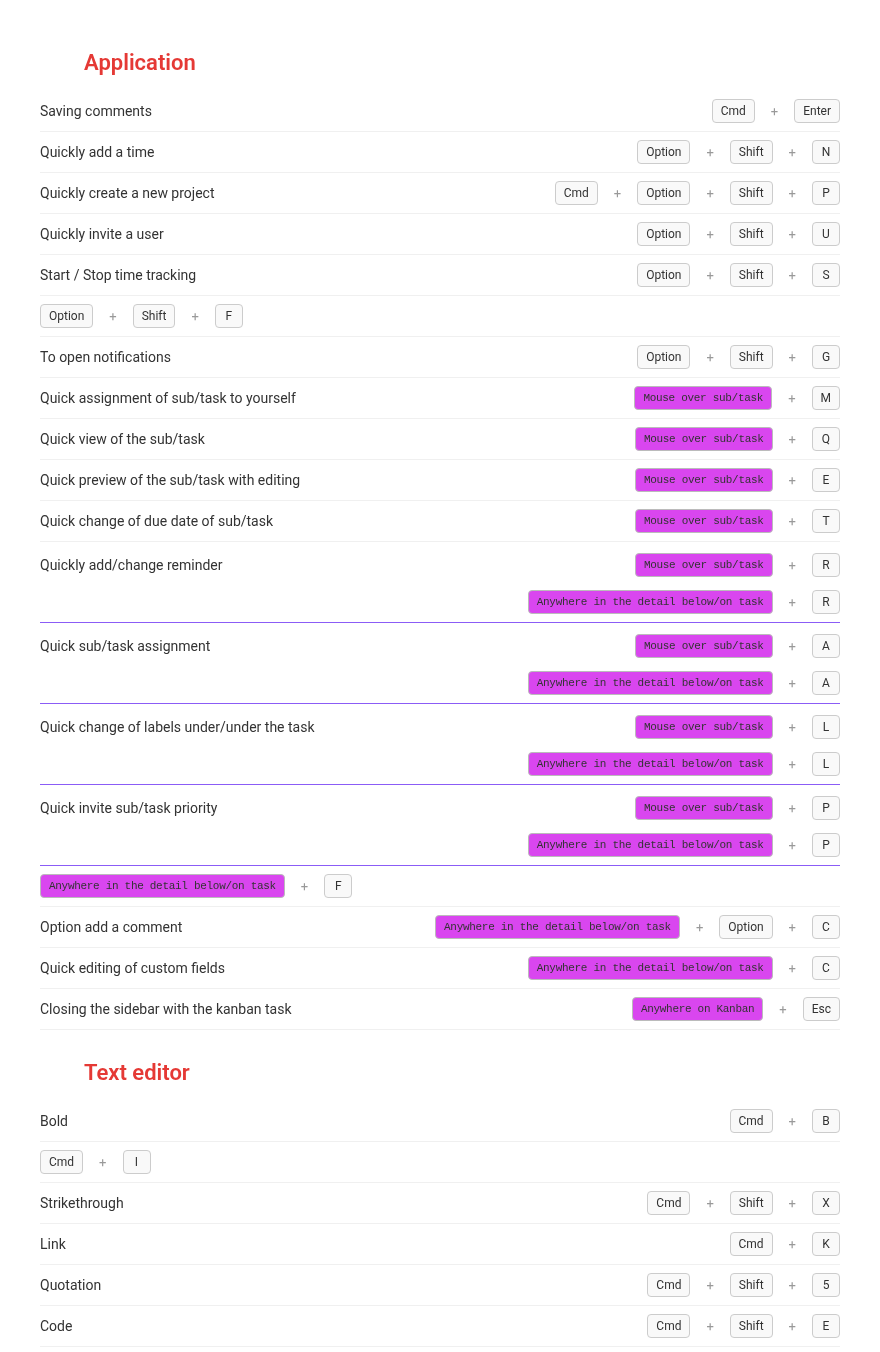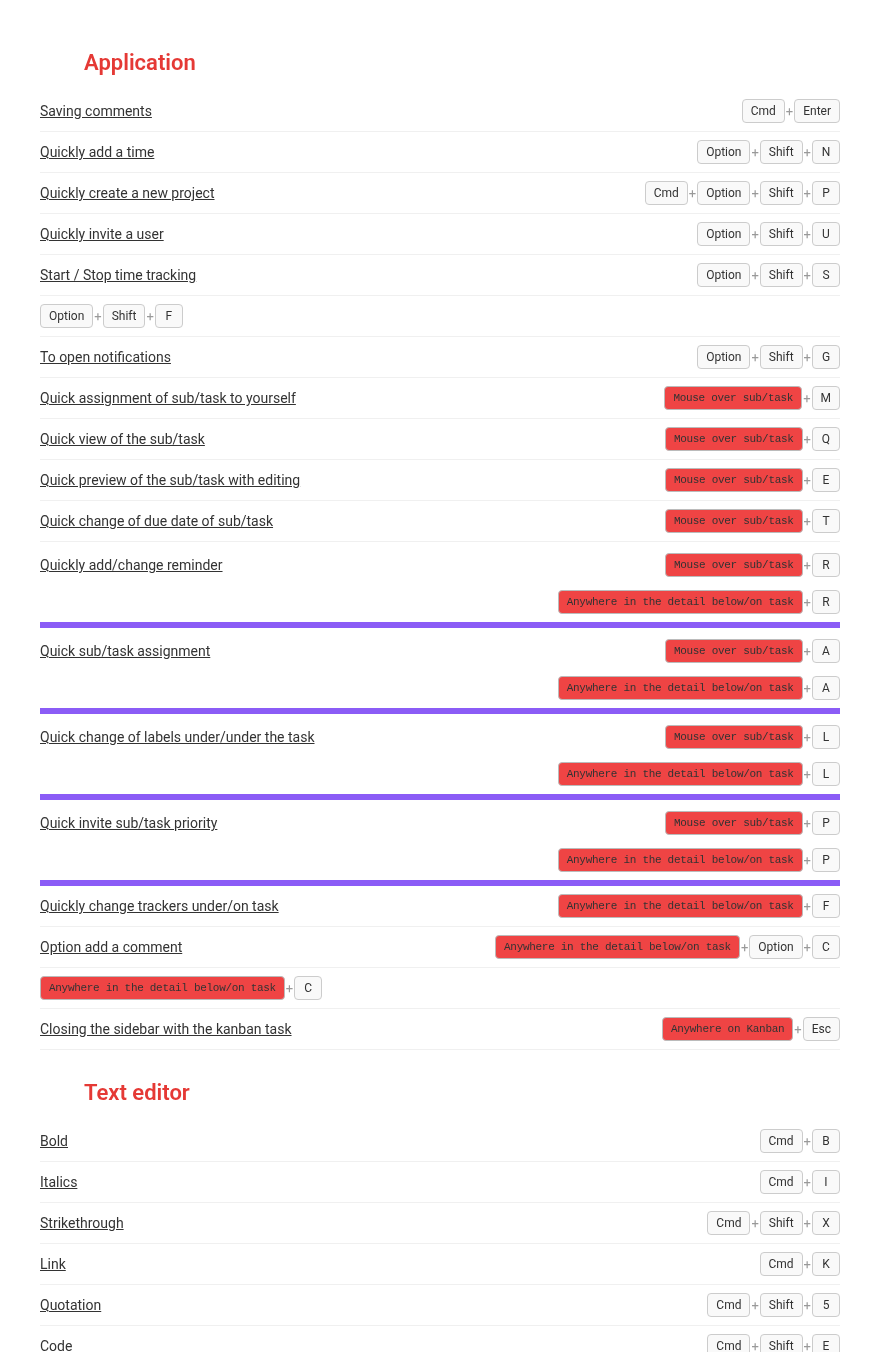--- a/index.html
+++ b/index.html
@@ -25,26 +25,25 @@
       align-items: center;
       justify-content: space-between;
       padding: 8px 0;
       border-bottom: 1px solid #f0f0f0;
       min-height: 40px;
     }
     .shortcut-label {
       flex: 0 0 300px;
       color: #333;
       font-size: 14px;
-      text-decoration: underline;
     }
     .shortcut-keys {
       display: flex;
       align-items: center;
-      gap: 0;
+      gap: 15px;
       flex-wrap: wrap;
       justify-content: flex-end;
     }
     .key {
       display: inline-flex;
       align-items: center;
       justify-content: center;
       padding: 2px 8px;
       border: 1px solid #ccc;
       border-radius: 4px;
@@ -52,31 +51,31 @@
       background: #f9f9f9;
       color: #333;
       font-family: inherit;
       min-width: 28px;
       height: 24px;
       white-space: nowrap;
     }
     .key.mono {
       font-family: 'Courier New', monospace;
       font-size: 11px;
-      background: #ef4444;
+      background: #d946ef;
       border-color: #bbb;
       letter-spacing: -0.3px;
     }
     .plus {
       color: #999;
       font-size: 13px;
       padding: 0 1px;
     }
     .multi-line-group {
-      border-bottom: 6px solid #8b5cf6;
+      border-bottom: 1px solid #8b5cf6;
     }
     .multi-line-group .shortcut-row {
       border-bottom: none;
     }
     .multi-line-group .shortcut-row:not(:last-child) {
       padding-bottom: 2px;
     }
   </style>
 </head>
 <body>
@@ -251,38 +250,38 @@
         <div class="shortcut-row">
           <div class="shortcut-label"></div>
           <div class="shortcut-keys">
             <span class="key mono">Anywhere in the detail below/on task</span>
             <span class="plus">+</span>
             <span class="key">P</span>
           </div>
         </div>
       </div>
       <div class="shortcut-row">
-        <div class="shortcut-label">Quickly change trackers under/on task</div>
         <div class="shortcut-keys">
           <span class="key mono">Anywhere in the detail below/on task</span>
           <span class="plus">+</span>
           <span class="key">F</span>
         </div>
       </div>
       <div class="shortcut-row">
         <div class="shortcut-label">Option add a comment</div>
         <div class="shortcut-keys">
           <span class="key mono">Anywhere in the detail below/on task</span>
           <span class="plus">+</span>
           <span class="key">Option</span>
           <span class="plus">+</span>
           <span class="key">C</span>
         </div>
       </div>
       <div class="shortcut-row">
+        <div class="shortcut-label">Quick editing of custom fields</div>
         <div class="shortcut-keys">
           <span class="key mono">Anywhere in the detail below/on task</span>
           <span class="plus">+</span>
           <span class="key">C</span>
         </div>
       </div>
       <div class="shortcut-row">
         <div class="shortcut-label">Closing the sidebar with the kanban task</div>
         <div class="shortcut-keys">
           <span class="key mono">Anywhere on Kanban</span>
@@ -295,21 +294,20 @@
       <div class="section-title">Text editor</div>
       <div class="shortcut-row">
         <div class="shortcut-label">Bold</div>
         <div class="shortcut-keys">
           <span class="key">Cmd</span>
           <span class="plus">+</span>
           <span class="key">B</span>
         </div>
       </div>
       <div class="shortcut-row">
-        <div class="shortcut-label">Italics</div>
         <div class="shortcut-keys">
           <span class="key">Cmd</span>
           <span class="plus">+</span>
           <span class="key">I</span>
         </div>
       </div>
       <div class="shortcut-row">
         <div class="shortcut-label">Strikethrough</div>
         <div class="shortcut-keys">
           <span class="key">Cmd</span>

